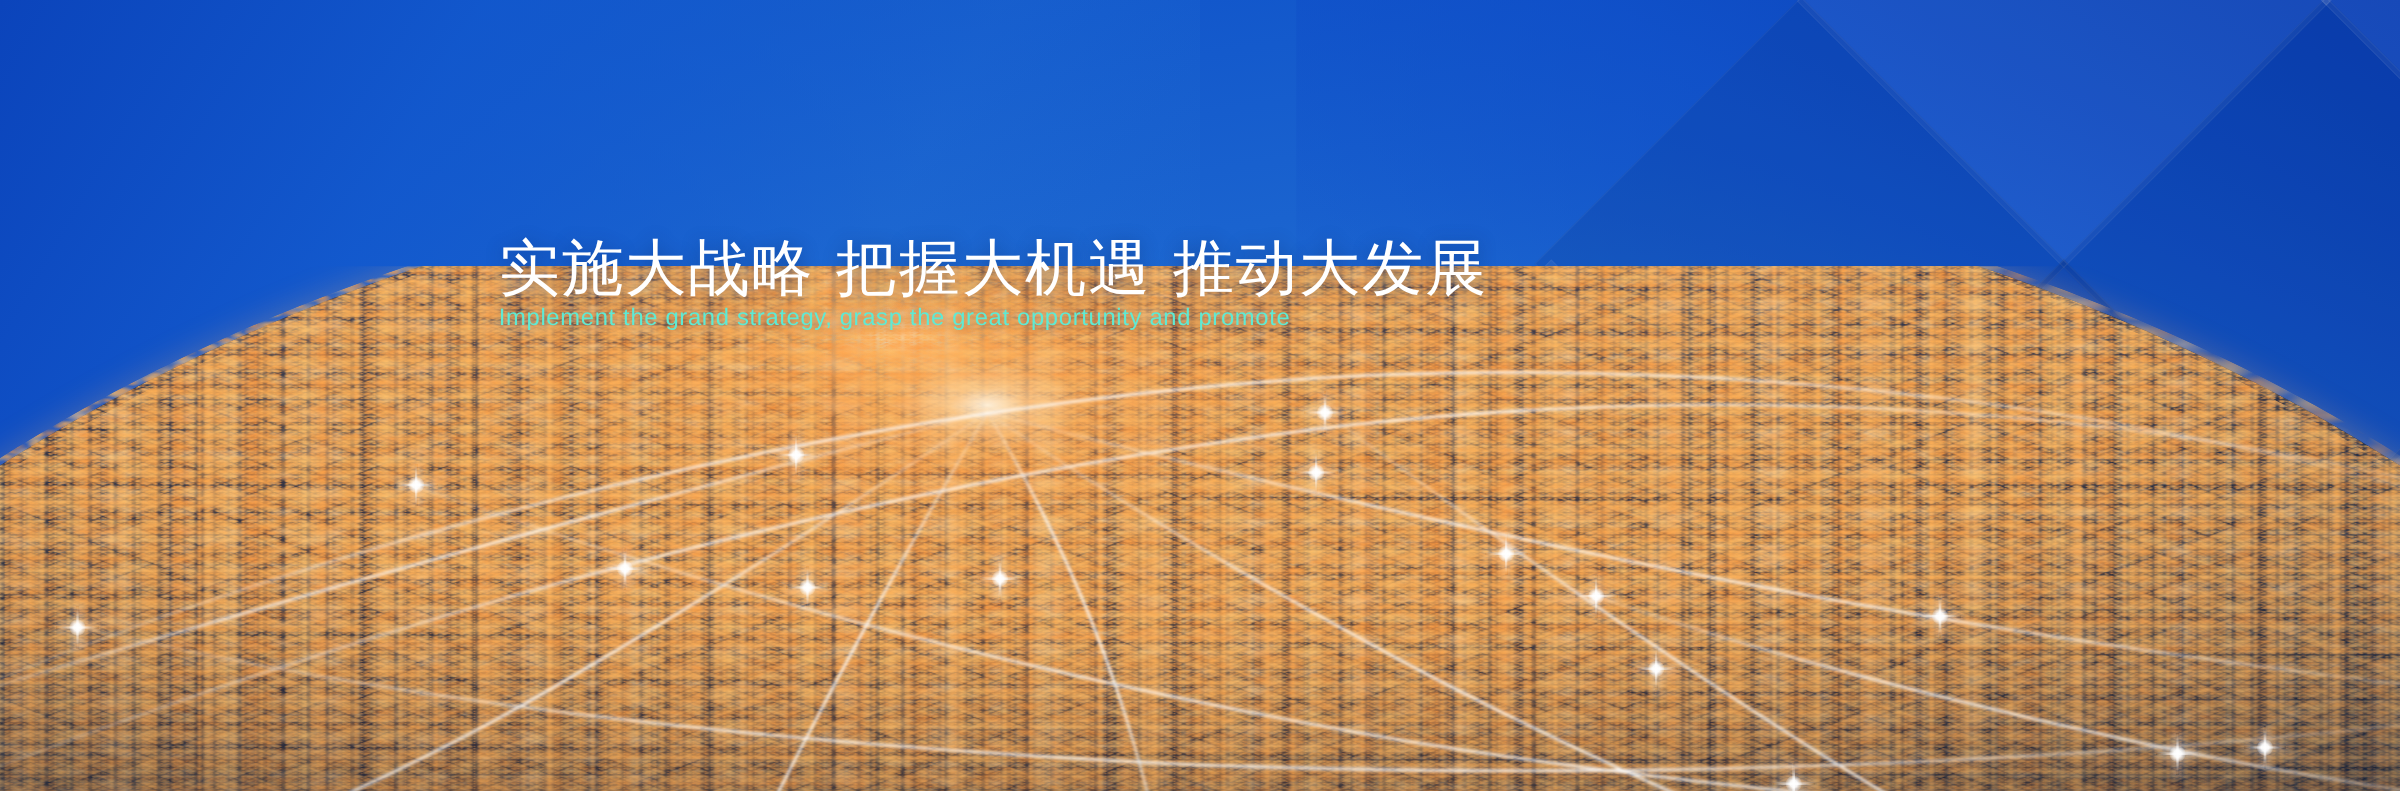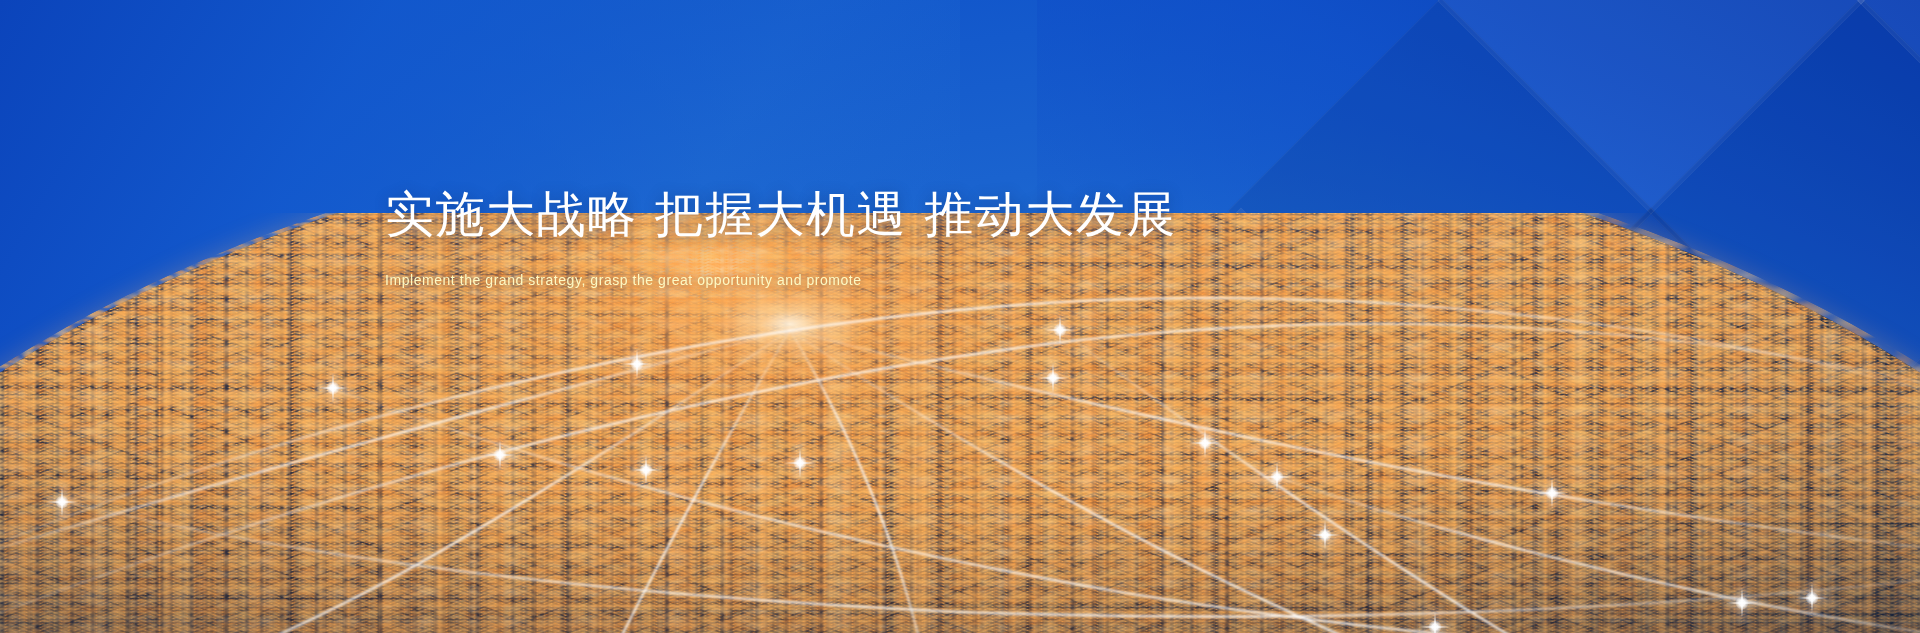--- a/index.html
+++ b/index.html
@@ -75,28 +75,28 @@
   .node::before,.node::after{content:"";position:absolute;left:50%;top:50%;background:rgba(255,255,255,.92);
     box-shadow:0 0 8px rgba(255,255,255,.9);}
   .node::before{width:34px;height:2px;transform:translate(-50%,-50%);
     background:linear-gradient(90deg,rgba(255,255,255,0),rgba(255,255,255,.95) 50%,rgba(255,255,255,0));}
   .node::after{width:2px;height:34px;transform:translate(-50%,-50%);
     background:linear-gradient(180deg,rgba(255,255,255,0),rgba(255,255,255,.95) 50%,rgba(255,255,255,0));}
   .node i{position:absolute;left:50%;top:50%;width:13px;height:13px;transform:translate(-50%,-50%);
     border-radius:50%;background:radial-gradient(circle,#fff 0%,rgba(255,255,255,.92) 32%,rgba(255,255,255,.30) 62%,rgba(255,255,255,0) 78%);}
 
   
-  .copy{position:absolute;left:345px;top:190px;width:900px;padding-left:40px;}
+  .copy{position:absolute;left:359px;top:190px;width:900px;padding-left:40px;}
   .headline{
     color:#ffffff;font-size:49px;line-height:1.02;font-weight:400;letter-spacing:1.5px;
     white-space:nowrap;text-shadow:0 2px 14px rgba(10,40,100,.45);
     font-family:"DejaVu Sans","Liberation Sans",sans-serif;
   }
   .sub{
-    margin-top:30px;color:#fef9c3;font-size:14px;line-height:1.55;font-weight:400;letter-spacing:.55px;
+    margin-top:0;color:#5eead4;font-size:19px;line-height:1.55;font-weight:400;letter-spacing:.55px;
     text-shadow:0 1px 9px rgba(10,40,100,.45);max-width:880px;
   }
 </style>
 </head>
 <body>
 
 <div id="stage">
 
   <div class="sky"></div>
   <div class="sky-left"></div>

